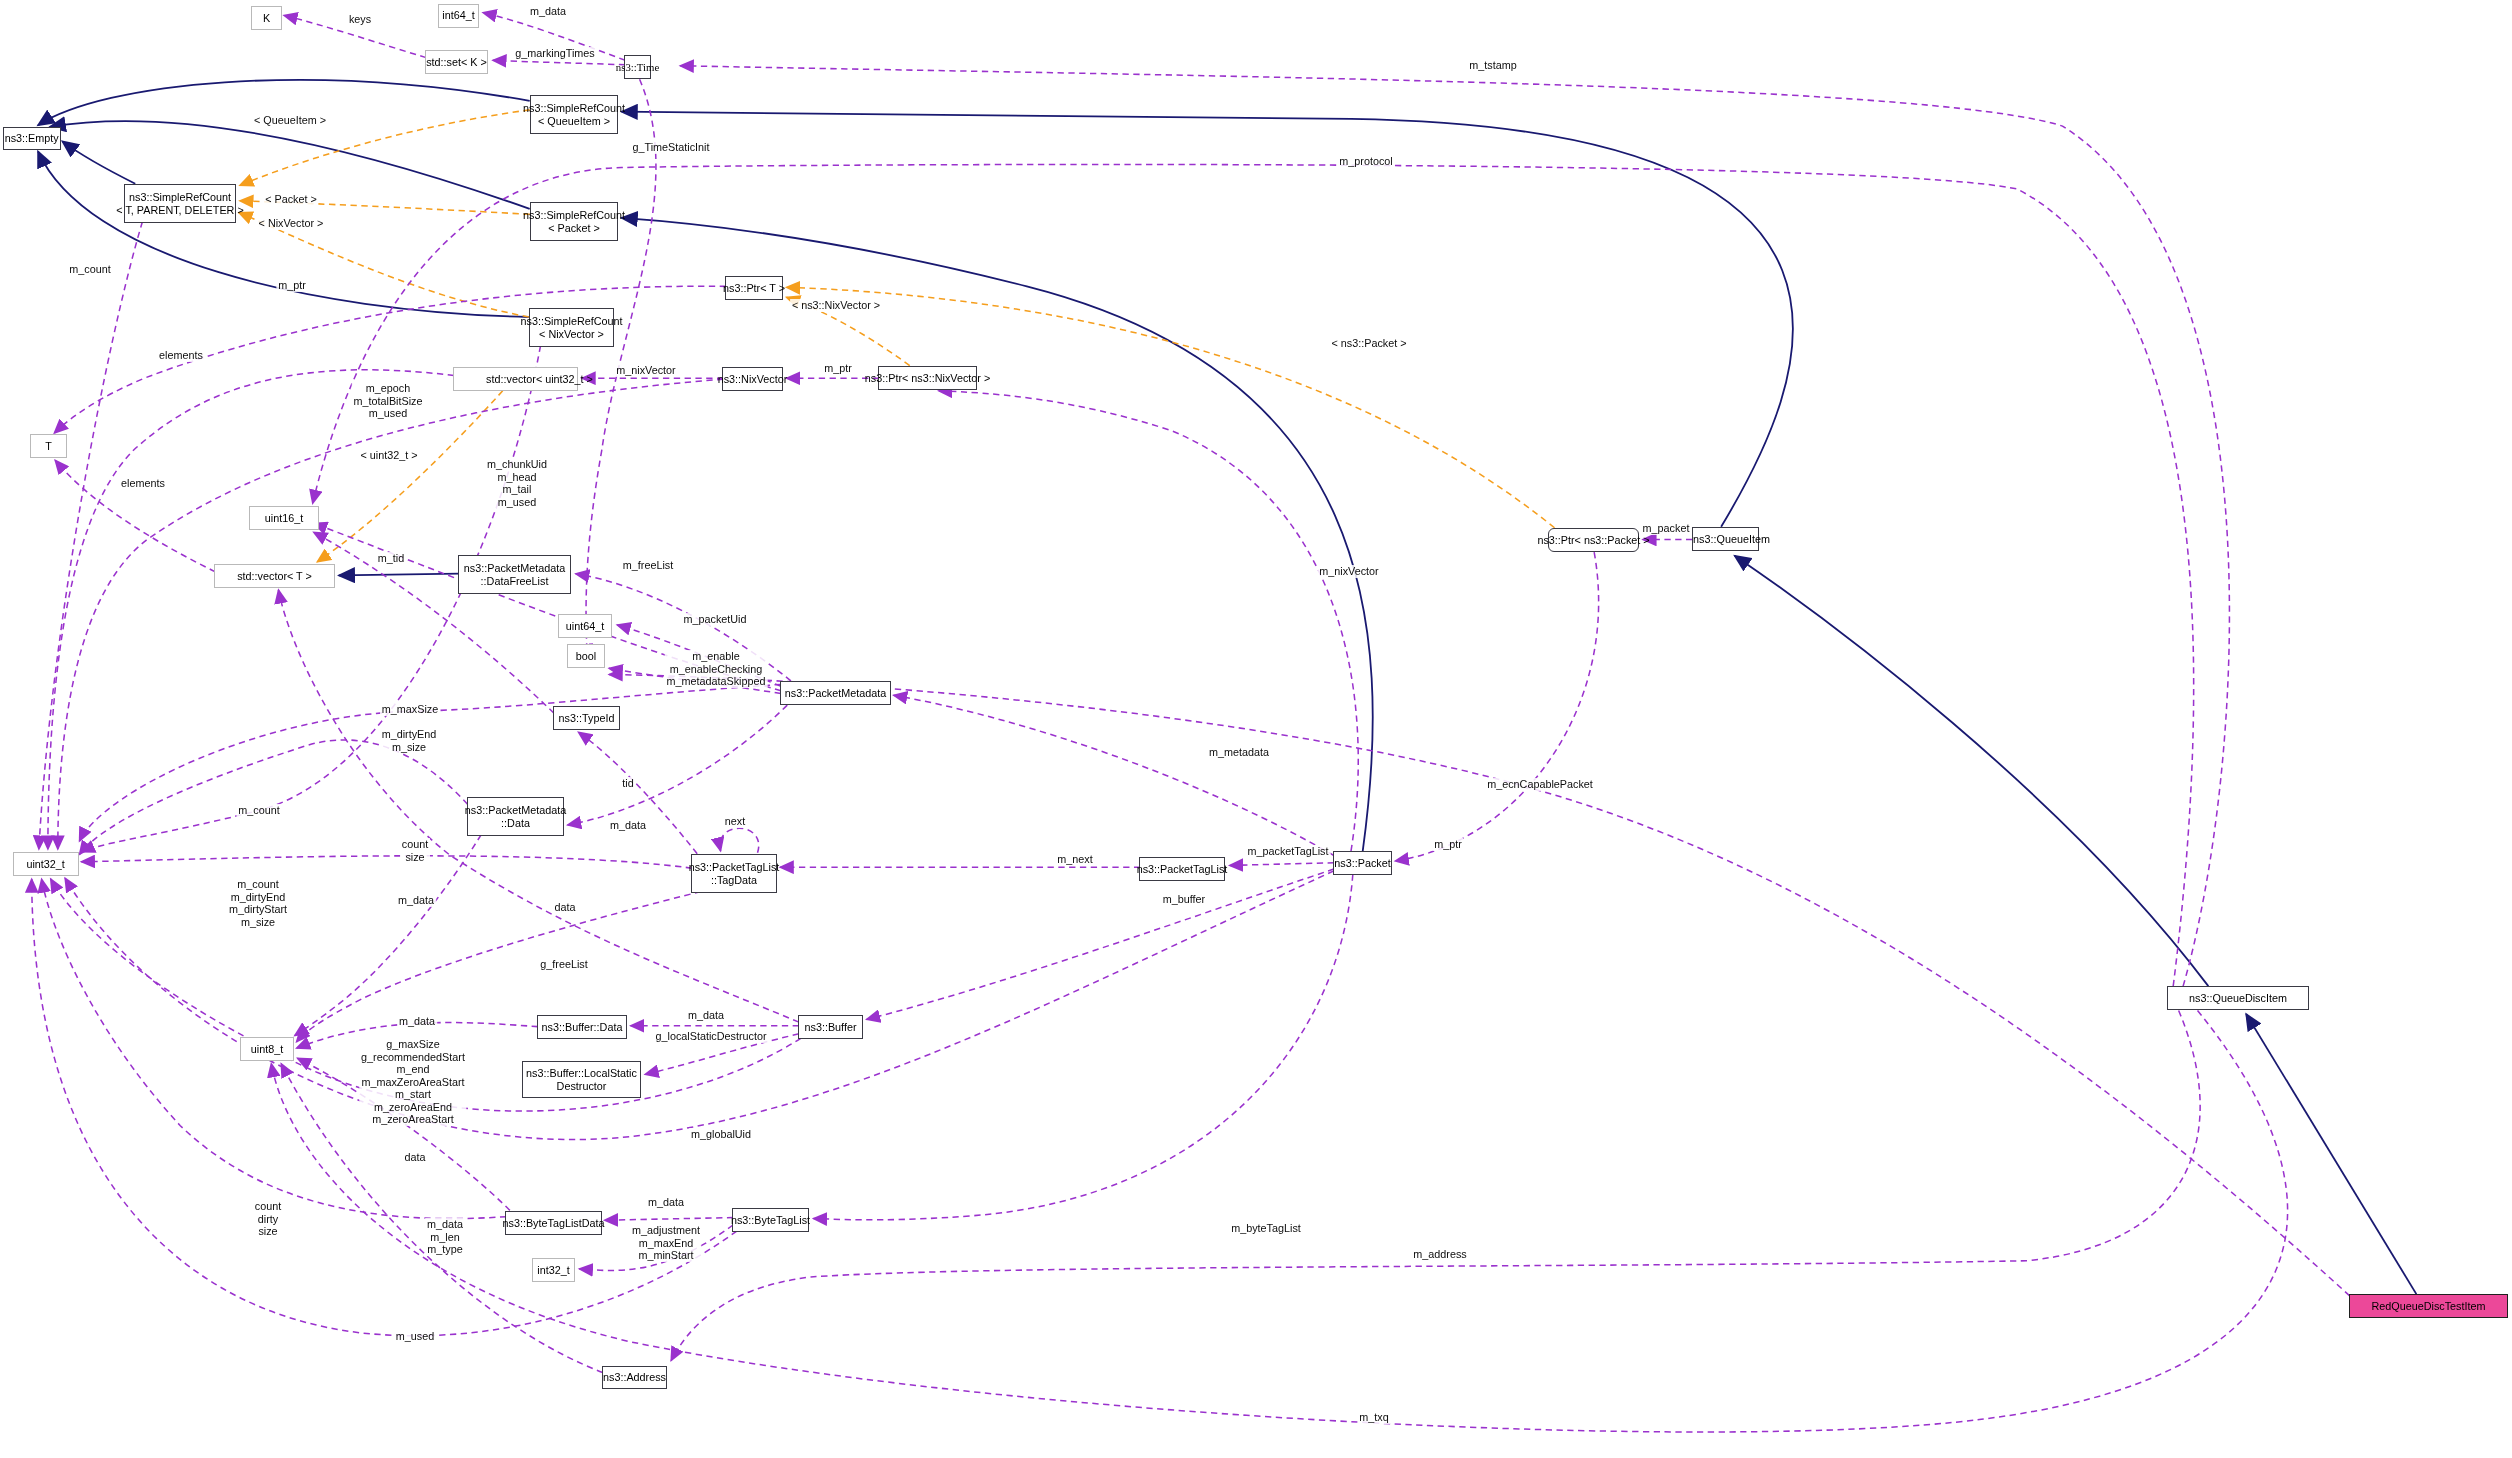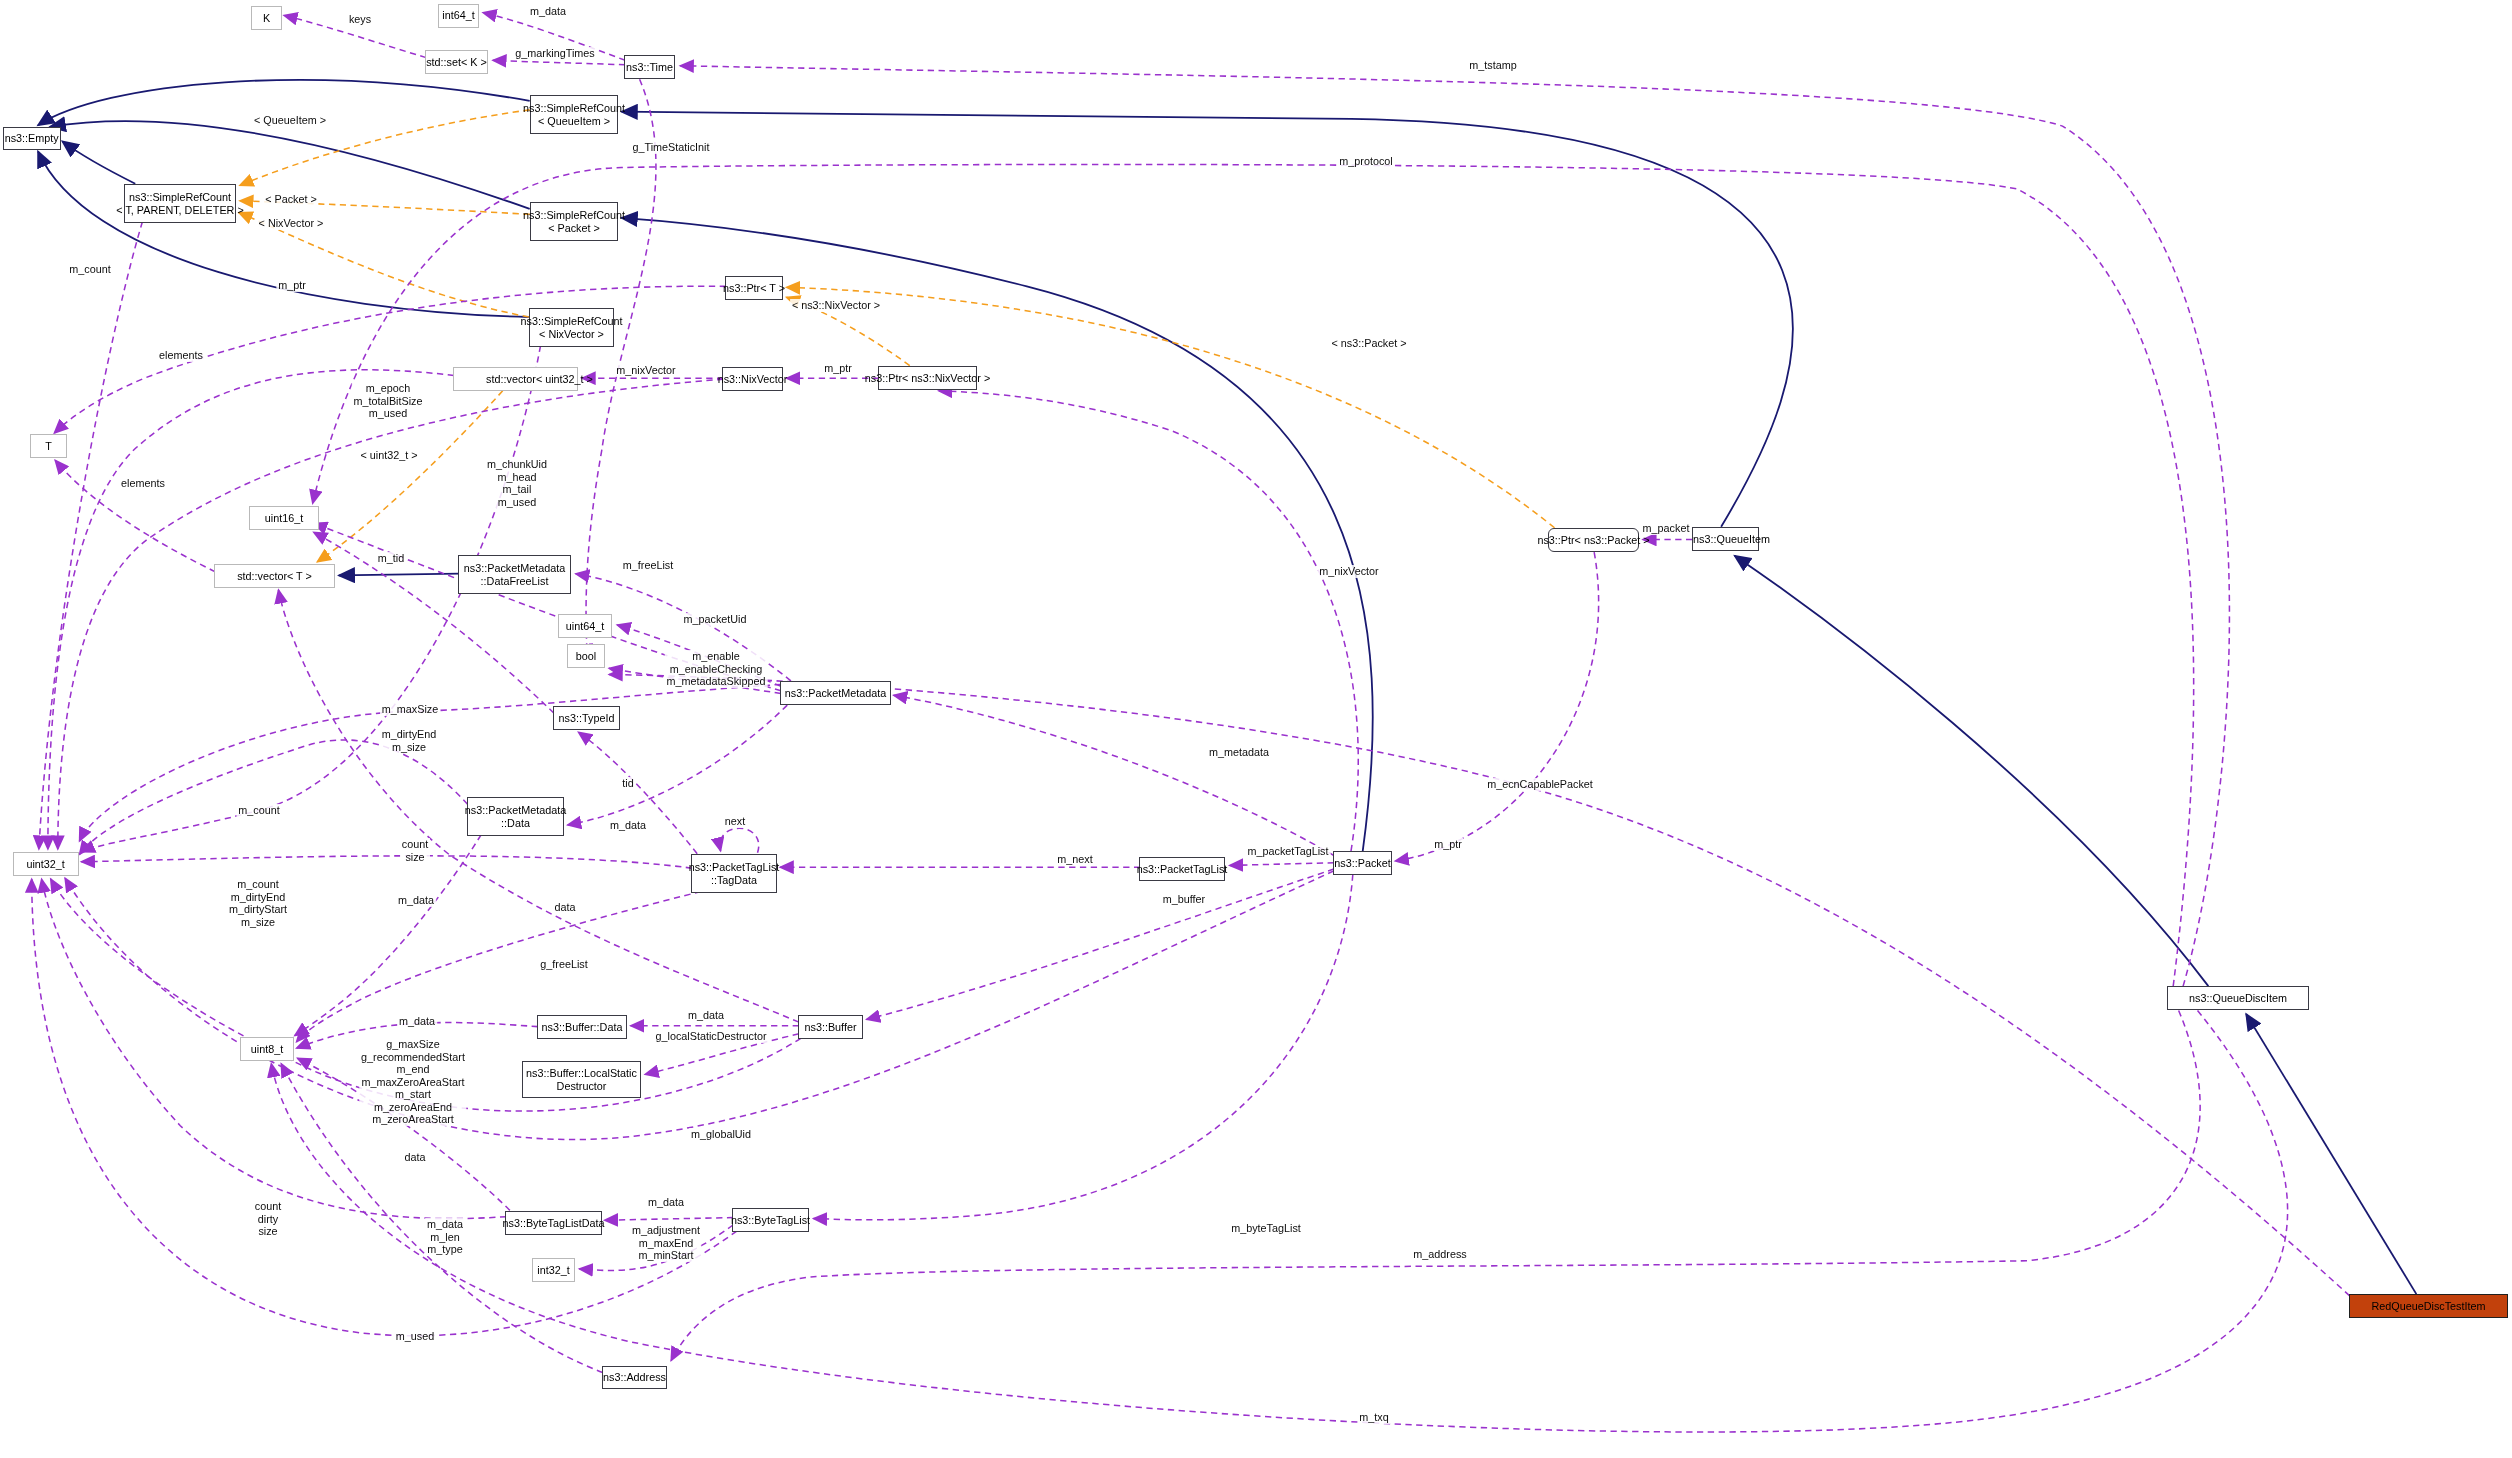--- a/index.html
+++ b/index.html
@@ -4,21 +4,21 @@
 <style>
   html,body{margin:0;padding:0;background:#fff;}
   #canvas{position:relative;width:2512px;height:1458px;background:#fff;overflow:hidden;
           font-family:"Liberation Sans",sans-serif;}
   #edges{position:absolute;left:0;top:0;width:2512px;height:1458px;}
   .node{position:absolute;display:flex;align-items:center;justify-content:center;
         box-sizing:border-box;background:#fff;color:#000;text-align:center;
         white-space:pre;line-height:1.15;font-size:10.8px;z-index:3;}
   .node.primitive{border:0.9px solid #b9b9b9;}
   .node.class{border:1.4px solid #3a3a44;}
-  .node.highlight{background:#c2410c;border:1.4px solid #20201f;}
+  .node.highlight{background:#ec4899;border:1.4px solid #20201f;}
   .elabel{position:absolute;transform:translateX(-50%);z-index:2;color:#0d0d0d;
           font-size:10.8px;line-height:1.16;text-align:center;white-space:pre;
           background:rgba(255,255,255,.85);padding:0 1.8px;}
   path.edge{fill:none;}
   path.inherit{stroke:#191970;stroke-width:2;}
   path.use{stroke:#9a32cd;stroke-width:1.7;stroke-dasharray:7 5;}
   path.tmpl{stroke:#f59e1d;stroke-width:1.7;stroke-dasharray:7 5;}
 </style>
 </head>
 <body>
@@ -101,21 +101,21 @@
         <path d="M814,1360 C736,1418 684,1412 643,1409" class="edge use" marker-end="url(#ah-u)"></path>
         <path d="M2419,1122 C2478,1262 2430,1382 2250,1400 C1800,1408 1100,1404 900,1418 C800,1430 762,1478 745,1511" class="edge use" marker-end="url(#ah-u)"></path>
         <path d="M2440,1122 C2625,1350 2558,1532 2200,1576 C1900,1614 1100,1572 700,1490 C450,1432 322,1292 301,1181" class="edge use" marker-end="url(#ah-u)"></path>
         <path d="M2609,1439 C2290,1148 2000,962 1710,878 C1400,788 905,752 676,749" class="edge use" marker-end="url(#ah-u)"></path>
       </g>
   </svg>
   <div id="nodes-layer">
       <div class="node primitive" style="left: 251px; top: 6.3px; width: 31px; height: 24px;">K</div>
       <div class="node primitive" style="left: 438px; top: 3.6px; width: 41px; height: 24px;">int64_t</div>
       <div class="node primitive" style="left: 425px; top: 50px; width: 63px; height: 24px;">std::set&lt; K &gt;</div>
-      <div class="node class" style="left: 624px; top: 55px; width: 51px; height: 24px;">ns3::Time</div>
+      <div class="node class" style="left: 624px; top: 55px; width: 27px; height: 24px; font-family: Liberation Serif, serif;">ns3::Time</div>
       <div class="node class" style="left: 2.7px; top: 127px; width: 58px; height: 22.5px;">ns3::Empty</div>
       <div class="node class" style="left: 530px; top: 95px; width: 88px; height: 39px;">ns3::SimpleRefCount
 &lt; QueueItem &gt;</div>
       <div class="node class" style="left: 124px; top: 184px; width: 112px; height: 39px;">ns3::SimpleRefCount
 &lt; T, PARENT, DELETER &gt;</div>
       <div class="node class" style="left: 530px; top: 202px; width: 88px; height: 39px;">ns3::SimpleRefCount
 &lt; Packet &gt;</div>
       <div class="node class" style="left: 529px; top: 308px; width: 85px; height: 39px;">ns3::SimpleRefCount
 &lt; NixVector &gt;</div>
       <div class="node class" style="left: 725px; top: 276px; width: 58px; height: 24px;">ns3::Ptr&lt; T &gt;</div>

